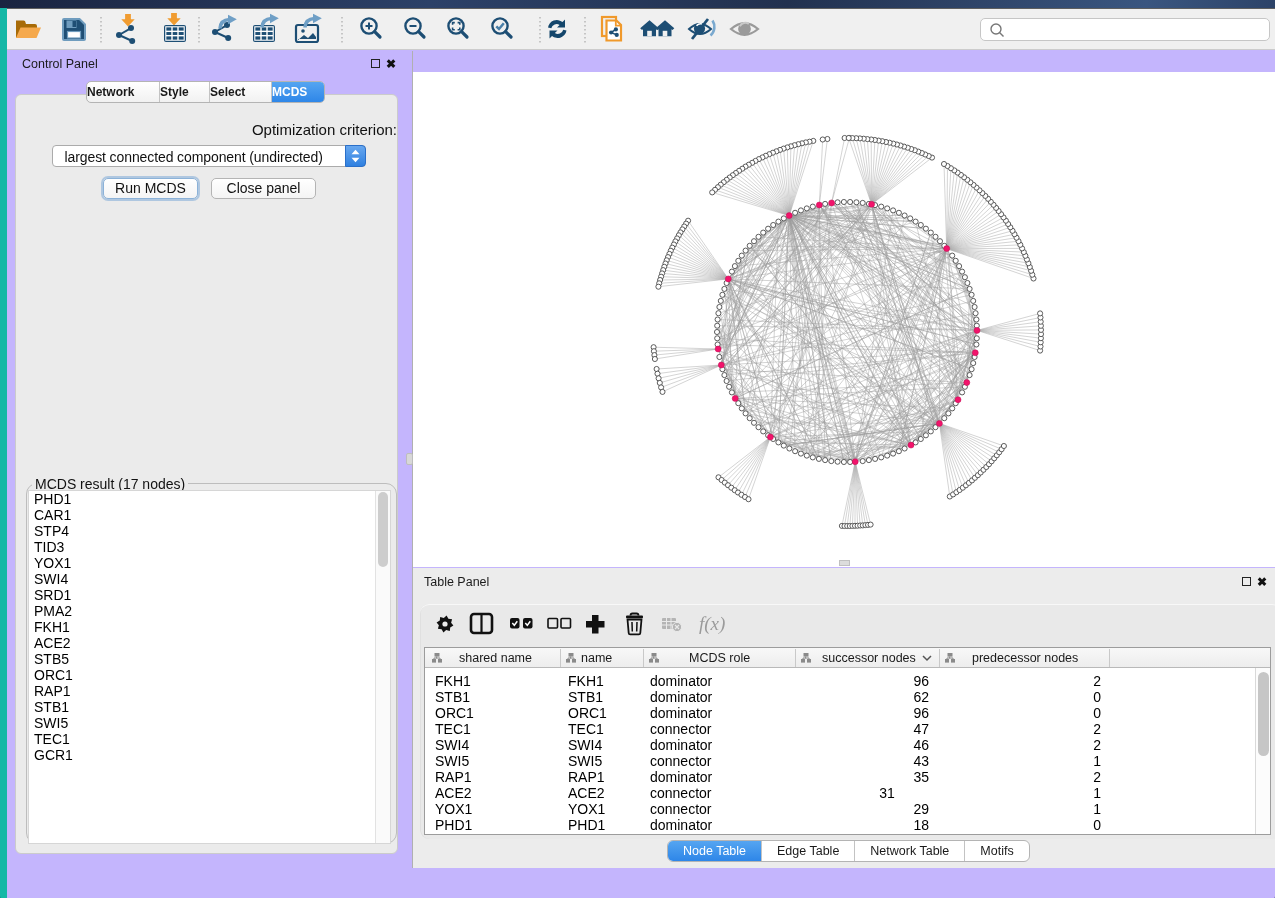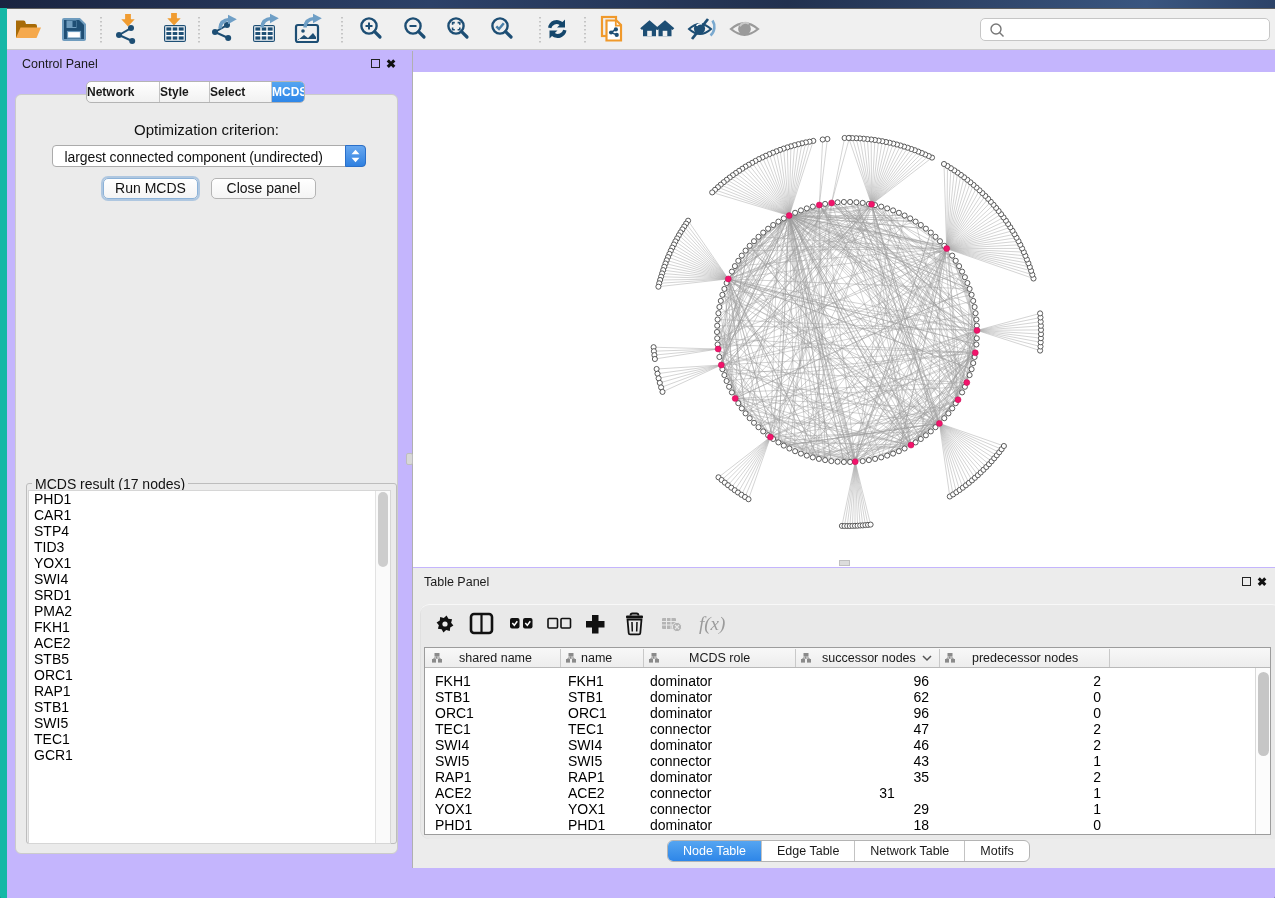--- a/index.html
+++ b/index.html
@@ -8,28 +8,28 @@
 #searchbox{position:absolute;left:973px;top:9px;width:290px;height:23px;background:#fff;border:1px solid #c6c6c6;border-radius:5px}
 
 #cp-title{position:absolute;left:15px;top:49px;font-size:12.5px;color:#1b1b1b}
 .wbtn-sq{position:absolute;width:8.5px;height:8.5px;border:1.3px solid #222}
 .wbtn-x{position:absolute;font-size:12px;font-weight:bold;color:#111;line-height:10px}
 #cp-tabs{position:absolute;left:79px;top:73px;height:22px;display:flex;border:1px solid #b4b4b4;border-radius:5px;background:linear-gradient(#ffffff,#f1f1f1);overflow:hidden}
 #cp-tabs .tab{font-size:12px;font-weight:bold;color:#1a1a1a;line-height:21px;border-right:1px solid #c3c3c3;text-align:left}
 #cp-tabs .tab.last{border-right:none}
 #cp-tabs .tab.sel{background:linear-gradient(#55a5f1,#2e86e8);color:#fff}
 #cp-box{position:absolute;left:8px;top:86px;width:383px;height:760px;background:#ebebeb;border:1px solid #cbcbcb;border-radius:6px}
-#optlabel{position:absolute;left:0;top:26px;width:100%;text-align:center;font-size:15px;color:#111}
+#optlabel{position:absolute;left:0;top:26px;width:100%;text-align:right;font-size:15px;color:#111}
 #combo{position:absolute;left:36px;top:50px;width:314px;height:22px;background:#fff;border:1px solid #ababab;border-radius:4px}
 #combo .ctext{position:absolute;left:11.5px;top:3px;font-size:14px;letter-spacing:-0.1px;color:#111;white-space:nowrap}
 #combo .stepper{position:absolute;right:-1px;top:-1px;width:21px;height:22px;border-radius:0 4px 4px 0;background:linear-gradient(#67a7ef,#2f80e0);border:1px solid #2a6fc9}
 .btn{position:absolute;height:21px;background:linear-gradient(#ffffff,#f4f4f4);border:1px solid #b4b4b4;border-radius:5px;font-size:14px;color:#111;text-align:center;line-height:19px}
 #runbtn{left:87px;top:83px;width:95px;box-shadow:0 0 0 2px rgba(125,170,215,0.55);border-color:#8cb2d8}
 #closebtn{left:195px;top:83px;width:105px}
-#fieldset{position:absolute;left:10px;top:388px;width:371px;height:361px;border:1px solid #bdbdbd;border-radius:3px}
+#fieldset{position:absolute;left:10px;top:388px;width:371px;height:361px;border:1px solid #bdbdbd;border-radius:11px}
 #legend{position:absolute;left:5px;top:-8px;background:#ebebeb;padding:0 3px;font-size:14px;color:#111}
 #mlist{position:absolute;left:1px;top:6px;width:363px;height:354px;background:#fff;border:1px solid #d6d6d6}
 #mlist .item{position:absolute;left:5px;font-size:14px;color:#000;line-height:16px}
 #msb{position:absolute;right:0;top:0;width:15px;height:100%;background:#fafafa;border-left:1px solid #e2e2e2}
 #msb .thumb{position:absolute;left:2px;top:1px;width:10px;height:75px;background:#cdcdcd;border-radius:6px}
 
 #vsplit{position:absolute;left:405px;top:43px;width:1px;height:817px;background:#b0b0b0}
 #vgrip{position:absolute;left:399px;top:445px;width:7px;height:12px;background:#d8d8d8;border:1px solid #bdbdbd;border-radius:2px}
 
 #netpanel{position:absolute;left:406px;top:43px;width:869px;height:516px}
@@ -206,21 +206,21 @@
           <div id="msb">
             <div class="thumb"></div>
           </div>
         </div>
     </div>
   </div>
   <div id="cp-tabs">
       <div class="tab" style="width:73px">Network</div>
       <div class="tab" style="width:50px">Style</div>
       <div class="tab" style="width:62px">Select</div>
-      <div class="tab sel last" style="width:32px">MCDS</div>
+      <div class="tab sel last" style="width:52px">MCDS</div>
     </div>
   <div id="vsplit"></div>
     <div id="vgrip"></div>
   <div id="netpanel">
     <div id="netview">
         <svg width="869" height="496" viewBox="0 0 869 496" style="position:absolute;left:0;top:0">
           <path d="M376.2 143.6L400.3 68.9M376.2 143.6L396.5 69.7M376.2 143.6L392.8 70.4M376.2 143.6L389.0 71.3M376.2 143.6L385.3 72.2M376.2 143.6L381.6 73.2M376.2 143.6L377.9 74.3M376.2 143.6L374.3 75.4M376.2 143.6L370.6 76.6M376.2 143.6L367.0 77.9M376.2 143.6L363.4 79.3M376.2 143.6L359.9 80.7M376.2 143.6L356.3 82.2M376.2 143.6L352.8 83.8M376.2 143.6L349.4 85.4M376.2 143.6L345.9 87.1M376.2 143.6L342.5 88.9M376.2 143.6L339.2 90.8M376.2 143.6L335.8 92.7M376.2 143.6L332.5 94.6M376.2 143.6L329.3 96.7M376.2 143.6L326.1 98.8M376.2 143.6L322.9 101.0M376.2 143.6L319.8 103.2M376.2 143.6L316.7 105.5M376.2 143.6L313.7 107.8M376.2 143.6L310.7 110.2M376.2 143.6L307.7 112.7M376.2 143.6L304.9 115.2M376.2 143.6L302.0 117.8M376.2 143.6L299.2 120.4M406.3 133.0L414.4 67.0M406.3 133.0L409.7 67.5M418.6 130.9L436.4 66.0M418.6 130.9L431.6 66.0M458.6 132.3L519.0 85.6M458.6 132.3L515.7 84.0M458.6 132.3L512.2 82.5M458.6 132.3L508.8 81.0M458.6 132.3L505.3 79.6M458.6 132.3L501.8 78.2M458.6 132.3L498.3 77.0M458.6 132.3L494.7 75.7M458.6 132.3L491.1 74.6M458.6 132.3L487.5 73.5M458.6 132.3L483.9 72.5M458.6 132.3L480.3 71.6M458.6 132.3L476.6 70.7M458.6 132.3L473.0 70.0M458.6 132.3L469.3 69.2M458.6 132.3L465.6 68.6M458.6 132.3L461.9 68.0M458.6 132.3L458.2 67.5M458.6 132.3L454.4 67.1M458.6 132.3L450.7 66.7M458.6 132.3L446.9 66.4M458.6 132.3L443.2 66.2M458.6 132.3L439.4 66.1M458.6 132.3L435.7 66.0M533.7 176.6L620.5 206.5M533.7 176.6L619.3 202.7M533.7 176.6L618.1 198.8M533.7 176.6L616.8 195.0M533.7 176.6L615.4 191.2M533.7 176.6L613.9 187.5M533.7 176.6L612.4 183.8M533.7 176.6L610.8 180.1M533.7 176.6L609.1 176.4M533.7 176.6L607.3 172.8M533.7 176.6L605.5 169.2M533.7 176.6L603.5 165.7M533.7 176.6L601.5 162.2M533.7 176.6L599.5 158.8M533.7 176.6L597.3 155.3M533.7 176.6L595.1 152.0M533.7 176.6L592.9 148.7M533.7 176.6L590.5 145.4M533.7 176.6L588.1 142.2M533.7 176.6L585.6 139.0M533.7 176.6L583.1 135.9M533.7 176.6L580.5 132.8M533.7 176.6L577.8 129.8M533.7 176.6L575.1 126.8M533.7 176.6L572.3 123.9M533.7 176.6L569.4 121.1M533.7 176.6L566.5 118.3M533.7 176.6L563.5 115.6M533.7 176.6L560.5 112.9M533.7 176.6L557.4 110.3M533.7 176.6L554.3 107.8M533.7 176.6L551.1 105.3M533.7 176.6L547.9 102.9M533.7 176.6L544.6 100.6M533.7 176.6L541.3 98.4M533.7 176.6L537.9 96.2M533.7 176.6L534.5 94.0M533.7 176.6L531.0 92.0M315.3 206.9L275.1 148.7M315.3 206.9L273.1 151.6M315.3 206.9L271.2 154.5M315.3 206.9L269.4 157.4M315.3 206.9L267.5 160.4M315.3 206.9L265.8 163.3M315.3 206.9L264.1 166.4M315.3 206.9L262.4 169.4M315.3 206.9L260.9 172.5M315.3 206.9L259.3 175.6M315.3 206.9L257.8 178.7M315.3 206.9L256.4 181.9M315.3 206.9L255.0 185.1M315.3 206.9L253.7 188.3M315.3 206.9L252.5 191.5M315.3 206.9L251.3 194.8M315.3 206.9L250.2 198.1M315.3 206.9L249.1 201.4M315.3 206.9L248.1 204.7M315.3 206.9L247.1 208.0M315.3 206.9L246.2 211.3M315.3 206.9L245.4 214.7M564.0 258.4L627.1 278.6M564.0 258.4L627.5 274.5M564.0 258.4L627.7 270.3M564.0 258.4L627.9 266.2M564.0 258.4L628.0 262.1M564.0 258.4L628.0 257.9M564.0 258.4L627.9 253.8M564.0 258.4L627.7 249.7M564.0 258.4L627.5 245.5M564.0 258.4L627.1 241.4M305.1 277.0L240.6 275.2M305.1 277.0L240.9 279.2M305.1 277.0L241.4 283.1M305.1 277.0L241.9 287.0M308.3 293.0L243.6 297.0M308.3 293.0L244.5 301.7M308.3 293.0L245.6 306.3M308.3 293.0L246.8 310.9M308.3 293.0L248.1 315.4M308.3 293.0L249.5 319.9M526.4 351.4L536.8 424.5M526.4 351.4L540.1 422.4M526.4 351.4L543.4 420.2M526.4 351.4L546.6 418.0M526.4 351.4L549.8 415.7M526.4 351.4L552.9 413.3M526.4 351.4L555.9 410.9M526.4 351.4L559.0 408.4M526.4 351.4L561.9 405.8M526.4 351.4L564.9 403.2M526.4 351.4L567.7 400.5M526.4 351.4L570.5 397.8M526.4 351.4L573.3 395.0M526.4 351.4L576.0 392.2M526.4 351.4L578.6 389.3M526.4 351.4L581.2 386.3M526.4 351.4L583.8 383.3M526.4 351.4L586.2 380.3M526.4 351.4L588.6 377.2M526.4 351.4L590.9 374.0M357.4 365.0L305.5 405.3M357.4 365.0L308.6 408.0M357.4 365.0L311.8 410.6M357.4 365.0L315.0 413.2M357.4 365.0L318.3 415.7M357.4 365.0L321.7 418.2M357.4 365.0L325.0 420.5M357.4 365.0L328.5 422.8M357.4 365.0L332.0 425.0M357.4 365.0L335.5 427.2M442.2 389.7L428.9 453.9M442.2 389.7L431.5 454.0M442.2 389.7L434.2 454.0M442.2 389.7L436.8 454.0M442.2 389.7L439.4 453.9M442.2 389.7L442.0 453.8M442.2 389.7L444.6 453.7M442.2 389.7L447.2 453.5M442.2 389.7L449.8 453.4M442.2 389.7L452.4 453.1M442.2 389.7L455.0 452.9M442.2 389.7L457.6 452.6" fill="none" stroke="#b0b0b0" stroke-width="0.55" opacity="1"></path>
           <path d="M376.2 143.6L551.9 314.8M376.2 143.6L305.4 278.8M376.2 143.6L382.1 379.2M376.2 143.6L430.9 390.0M376.2 143.6L563.4 247.5M376.2 143.6L418.3 389.1M376.2 143.6L556.6 303.1M376.2 143.6L307.8 291.1M376.2 143.6L539.2 336.4M376.2 143.6L311.4 216.9M376.2 143.6L564.0 260.0M376.2 143.6L517.8 359.4M376.2 143.6L412.1 388.1M376.2 143.6L365.4 370.4M376.2 143.6L325.3 188.8M376.2 143.6L531.3 173.8M376.2 143.6L332.6 178.6M376.2 143.6L512.9 156.7M376.2 143.6L365.4 370.4M376.2 143.6L468.2 385.4M376.2 143.6L497.2 146.4M376.2 143.6L561.6 235.0M376.2 143.6L531.3 173.8M376.2 143.6L313.6 211.0M376.2 143.6L491.6 143.5M376.2 143.6L497.2 373.6M376.2 143.6L522.5 355.2M376.2 143.6L462.1 133.1M376.2 143.6L497.2 373.6M376.2 143.6L424.6 130.3M376.2 143.6L336.7 346.2M376.2 143.6L539.2 183.6M376.2 143.6L563.8 266.3M376.2 143.6L502.6 149.6M376.2 143.6L462.1 386.9M376.2 143.6L491.6 376.5M376.2 143.6L549.1 320.4M376.2 143.6L554.4 309.0M376.2 143.6L437.1 390.0M376.2 143.6L556.6 216.9M376.2 143.6L502.6 149.6M376.2 143.6L341.0 169.2M376.2 143.6L304.2 266.3M376.2 143.6L393.8 383.6M376.2 143.6L399.8 385.4M376.2 143.6L437.1 390.0M376.2 143.6L332.6 341.4M376.2 143.6L455.9 131.9M376.2 143.6L304.2 253.7M376.2 143.6L307.8 228.9M376.2 143.6L360.2 367.0M376.2 143.6L405.9 386.9M376.2 143.6L418.3 389.1M376.2 143.6L563.4 272.5M376.2 143.6L556.6 216.9M376.2 143.6L430.9 390.0M376.2 143.6L507.8 367.0M376.2 143.6L554.4 211.0M376.2 143.6L558.6 222.8M376.2 143.6L316.1 205.2M376.2 143.6L502.6 370.4M376.2 143.6L546.1 194.1M376.2 143.6L443.4 389.7M376.2 143.6L328.8 183.6M376.2 143.6L474.2 136.4M376.2 143.6L316.1 205.2M376.2 143.6L512.9 156.7M376.2 143.6L307.8 291.1M376.2 143.6L551.9 205.2M376.2 143.6L507.8 367.0M376.2 143.6L307.8 291.1M376.2 143.6L562.6 278.8M406.3 133.0L376.4 376.5M406.3 133.0L539.2 183.6M406.3 133.0L539.2 336.4M406.3 133.0L412.1 388.1M406.3 133.0L325.3 188.8M406.3 133.0L365.4 370.4M406.3 133.0L311.4 303.1M406.3 133.0L535.4 341.4M406.3 133.0L551.9 314.8M406.3 133.0L556.6 303.1M406.3 133.0L306.4 235.0M406.3 133.0L542.7 331.2M406.3 133.0L405.9 386.9M406.3 133.0L355.1 156.7M406.3 133.0L345.5 164.8M418.6 130.9L316.1 205.2M418.6 130.9L563.8 253.7M418.6 130.9L305.4 278.8M418.6 130.9L370.8 373.6M418.6 130.9L360.2 153.0M418.6 130.9L306.4 235.0M418.6 130.9L563.4 247.5M418.6 130.9L563.4 272.5M418.6 130.9L549.1 199.6M418.6 130.9L304.6 247.5M418.6 130.9L399.8 385.4M418.6 130.9L563.4 272.5M418.6 130.9L558.6 222.8M458.6 132.3L345.5 355.2M458.6 132.3L309.4 297.2M458.6 132.3L311.4 216.9M458.6 132.3L563.4 272.5M458.6 132.3L554.4 309.0M458.6 132.3L560.2 291.1M458.6 132.3L387.9 381.6M458.6 132.3L304.6 272.5M458.6 132.3L522.5 355.2M458.6 132.3L382.1 140.8M458.6 132.3L527.0 350.8M458.6 132.3L316.1 314.8M458.6 132.3L546.1 194.1M458.6 132.3L309.4 297.2M458.6 132.3L355.1 363.3M458.6 132.3L522.5 355.2M458.6 132.3L321.9 194.1M458.6 132.3L311.4 303.1M458.6 132.3L304.0 260.0M458.6 132.3L556.6 216.9M458.6 132.3L564.0 260.0M458.6 132.3L558.6 222.8M458.6 132.3L305.4 278.8M458.6 132.3L491.6 376.5M458.6 132.3L306.4 235.0M458.6 132.3L332.6 178.6M458.6 132.3L512.9 363.3M533.7 176.6L549.1 320.4M533.7 176.6L304.2 266.3M533.7 176.6L485.9 379.2M533.7 176.6L507.8 367.0M533.7 176.6L491.6 143.5M533.7 176.6L468.2 385.4M533.7 176.6L336.7 173.8M533.7 176.6L376.4 376.5M533.7 176.6L412.1 388.1M533.7 176.6L437.1 390.0M533.7 176.6L382.1 140.8M533.7 176.6L561.6 235.0M533.7 176.6L393.8 136.4M533.7 176.6L556.6 216.9M533.7 176.6L485.9 379.2M533.7 176.6L332.6 178.6M533.7 176.6L430.9 390.0M533.7 176.6L480.1 138.4M533.7 176.6L387.9 381.6M533.7 176.6L345.5 164.8M533.7 176.6L332.6 341.4M533.7 176.6L306.4 285.0M533.7 176.6L560.2 291.1M533.7 176.6L443.4 130.3M533.7 176.6L321.9 194.1M533.7 176.6L449.7 389.1M533.7 176.6L305.4 241.2M533.7 176.6L474.2 383.6M533.7 176.6L393.8 383.6M533.7 176.6L345.5 355.2M315.3 206.9L502.6 149.6M315.3 206.9L360.2 367.0M315.3 206.9L412.1 131.9M315.3 206.9L491.6 143.5M315.3 206.9L332.6 341.4M315.3 206.9L332.6 341.4M315.3 206.9L355.1 156.7M315.3 206.9L512.9 363.3M315.3 206.9L405.9 386.9M315.3 206.9L360.2 153.0M315.3 206.9L556.6 216.9M315.3 206.9L558.6 297.2M315.3 206.9L522.5 355.2M315.3 206.9L558.6 297.2M315.3 206.9L360.2 153.0M315.3 206.9L535.4 178.6M315.3 206.9L370.8 373.6M315.3 206.9L535.4 341.4M315.3 206.9L350.2 359.4M315.3 206.9L485.9 140.8M315.3 206.9L563.8 253.7M315.3 206.9L399.8 385.4M315.3 206.9L405.9 386.9M315.3 206.9L309.4 297.2M315.3 206.9L507.8 367.0M315.3 206.9L318.9 320.4M315.3 206.9L405.9 133.1M315.3 206.9L563.4 272.5M315.3 206.9L360.2 367.0M315.3 206.9L382.1 140.8M315.3 206.9L563.4 272.5M564.0 258.4L542.7 331.2M564.0 258.4L443.4 389.7M564.0 258.4L304.6 247.5M564.0 258.4L539.2 336.4M564.0 258.4L539.2 336.4M564.0 258.4L542.7 188.8M564.0 258.4L311.4 216.9M564.0 258.4L474.2 383.6M564.0 258.4L455.9 388.1M564.0 258.4L517.8 359.4M564.0 258.4L539.2 183.6M564.0 258.4L468.2 134.6M564.0 258.4L332.6 341.4M564.0 258.4L382.1 379.2M564.0 258.4L345.5 355.2M564.0 258.4L399.8 385.4M564.0 258.4L328.8 336.4M564.0 258.4L370.8 146.4M564.0 258.4L424.6 130.3M564.0 258.4L554.4 309.0M564.0 258.4L313.6 211.0M564.0 258.4L424.6 130.3M564.0 258.4L304.2 253.7M564.0 258.4L546.1 194.1M562.3 280.8L502.6 370.4M562.3 280.8L405.9 386.9M562.3 280.8L313.6 309.0M562.3 280.8L474.2 383.6M562.3 280.8L311.4 303.1M562.3 280.8L443.4 389.7M562.3 280.8L345.5 355.2M562.3 280.8L405.9 133.1M562.3 280.8L437.1 130.0M562.3 280.8L304.2 266.3M562.3 280.8L554.4 211.0M562.3 280.8L424.6 389.7M562.3 280.8L480.1 381.6M562.3 280.8L497.2 373.6M562.3 280.8L304.6 272.5M562.3 280.8L365.4 370.4M562.3 280.8L474.2 383.6M562.3 280.8L430.9 390.0M562.3 280.8L437.1 390.0M305.1 277.0L462.1 386.9M305.1 277.0L355.1 156.7M305.1 277.0L370.8 146.4M305.1 277.0L328.8 183.6M305.1 277.0L462.1 133.1M305.1 277.0L539.2 183.6M305.1 277.0L393.8 383.6M305.1 277.0L328.8 336.4M305.1 277.0L418.3 130.9M305.1 277.0L332.6 341.4M305.1 277.0L321.9 194.1M305.1 277.0L558.6 222.8M305.1 277.0L328.8 336.4M308.3 293.0L549.1 199.6M308.3 293.0L562.6 241.2M308.3 293.0L370.8 146.4M308.3 293.0L336.7 173.8M308.3 293.0L382.1 140.8M308.3 293.0L336.7 173.8M308.3 293.0L345.5 164.8M308.3 293.0L350.2 160.6M308.3 293.0L332.6 341.4M308.3 293.0L560.2 228.9M308.3 293.0L474.2 136.4M308.3 293.0L405.9 386.9M308.3 293.0L562.6 278.8M553.8 310.6L332.6 178.6M553.8 310.6L527.0 350.8M553.8 310.6L480.1 138.4M553.8 310.6L563.8 253.7M553.8 310.6L437.1 130.0M553.8 310.6L449.7 389.1M553.8 310.6L563.8 266.3M553.8 310.6L318.9 320.4M553.8 310.6L393.8 383.6M553.8 310.6L443.4 389.7M553.8 310.6L485.9 379.2M553.8 310.6L556.6 216.9M553.8 310.6L309.4 297.2M553.8 310.6L560.2 228.9M553.8 310.6L393.8 136.4M545.0 327.7L405.9 386.9M545.0 327.7L474.2 136.4M545.0 327.7L502.6 370.4M545.0 327.7L468.2 385.4M545.0 327.7L418.3 389.1M545.0 327.7L517.8 160.6M545.0 327.7L430.9 130.0M545.0 327.7L382.1 379.2M545.0 327.7L531.3 173.8M545.0 327.7L309.4 222.8M545.0 327.7L468.2 134.6M545.0 327.7L497.2 373.6M545.0 327.7L502.6 149.6M545.0 327.7L535.4 178.6M545.0 327.7L563.4 247.5M322.2 326.4L304.6 247.5M322.2 326.4L556.6 216.9M322.2 326.4L462.1 133.1M322.2 326.4L556.6 216.9M322.2 326.4L311.4 216.9M322.2 326.4L551.9 314.8M322.2 326.4L328.8 183.6M322.2 326.4L539.2 336.4M322.2 326.4L365.4 370.4M322.2 326.4L497.2 373.6M322.2 326.4L306.4 235.0M322.2 326.4L449.7 389.1M322.2 326.4L497.2 146.4M322.2 326.4L365.4 370.4M322.2 326.4L531.3 173.8M322.2 326.4L399.8 385.4M322.2 326.4L412.1 131.9M526.4 351.4L321.9 325.9M526.4 351.4L443.4 130.3M526.4 351.4L558.6 297.2M526.4 351.4L424.6 130.3M526.4 351.4L309.4 297.2M526.4 351.4L562.6 241.2M526.4 351.4L336.7 173.8M526.4 351.4L311.4 216.9M526.4 351.4L443.4 130.3M526.4 351.4L556.6 303.1M526.4 351.4L370.8 373.6M526.4 351.4L468.2 385.4M526.4 351.4L341.0 350.8M526.4 351.4L365.4 370.4M526.4 351.4L430.9 390.0M526.4 351.4L558.6 297.2M526.4 351.4L370.8 373.6M526.4 351.4L341.0 169.2M526.4 351.4L399.8 385.4M526.4 351.4L527.0 169.2M526.4 351.4L309.4 222.8M526.4 351.4L370.8 373.6M526.4 351.4L437.1 390.0M526.4 351.4L305.4 278.8M526.4 351.4L437.1 130.0M357.4 365.0L517.8 359.4M357.4 365.0L309.4 297.2M357.4 365.0L304.2 253.7M357.4 365.0L491.6 376.5M357.4 365.0L474.2 136.4M357.4 365.0L449.7 130.9M357.4 365.0L561.6 285.0M357.4 365.0L365.4 149.6M357.4 365.0L399.8 385.4M357.4 365.0L393.8 136.4M357.4 365.0L307.8 291.1M357.4 365.0L424.6 389.7M357.4 365.0L418.3 389.1M357.4 365.0L563.4 272.5M357.4 365.0L539.2 336.4M442.2 389.7L517.8 160.6M442.2 389.7L365.4 149.6M442.2 389.7L328.8 183.6M442.2 389.7L345.5 355.2M442.2 389.7L382.1 379.2M442.2 389.7L412.1 131.9M442.2 389.7L318.9 320.4M442.2 389.7L365.4 370.4M442.2 389.7L360.2 367.0M442.2 389.7L549.1 199.6M442.2 389.7L355.1 363.3M442.2 389.7L517.8 160.6M442.2 389.7L480.1 138.4M442.2 389.7L304.2 253.7M442.2 389.7L382.1 140.8M442.2 389.7L558.6 297.2M442.2 389.7L491.6 143.5M442.2 389.7L332.6 341.4M442.2 389.7L370.8 146.4M442.2 389.7L517.8 359.4M442.2 389.7L311.4 216.9M442.2 389.7L311.4 303.1M442.2 389.7L522.5 164.8M442.2 389.7L309.4 222.8M442.2 389.7L345.5 164.8M498.0 373.1L336.7 173.8M498.0 373.1L307.8 291.1M498.0 373.1L443.4 130.3M498.0 373.1L321.9 194.1M498.0 373.1L355.1 156.7M498.0 373.1L554.4 309.0M498.0 373.1L332.6 341.4M498.0 373.1L539.2 336.4M498.0 373.1L430.9 130.0M498.0 373.1L556.6 303.1M498.0 373.1L449.7 389.1M498.0 373.1L546.1 325.9M498.0 373.1L443.4 389.7M498.0 373.1L399.8 385.4M498.0 373.1L306.4 285.0M498.0 373.1L336.7 173.8M498.0 373.1L306.4 235.0M498.0 373.1L558.6 297.2M498.0 373.1L563.4 272.5M498.0 373.1L365.4 370.4M498.0 373.1L387.9 381.6M498.0 373.1L328.8 336.4M376.2 143.6L533.7 176.6M376.2 143.6L564.0 258.4M376.2 143.6L526.4 351.4M533.7 176.6L442.2 389.7M315.3 206.9L526.4 351.4M458.6 132.3L498.0 373.1M376.2 143.6L442.2 389.7M564.0 258.4L357.4 365.0M406.3 133.0L526.4 351.4M418.6 130.9L498.0 373.1M315.3 206.9L562.3 280.8M376.2 143.6L498.0 373.1M533.7 176.6L357.4 365.0M458.6 132.3L526.4 351.4" fill="none" stroke="#9e9e9e" stroke-width="0.7" opacity="0.65"></path>
           <g fill="#fff" stroke="#4a4a4a" stroke-width="0.9">
             <circle cx="563.8" cy="253.7" r="2.55"></circle>

